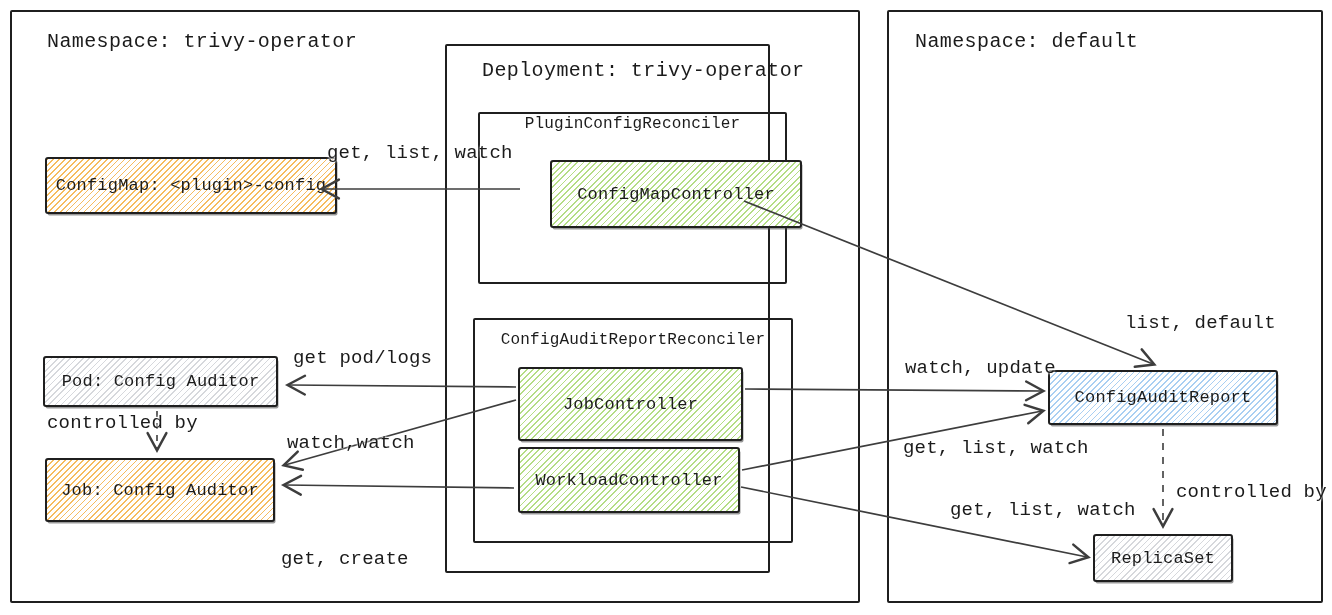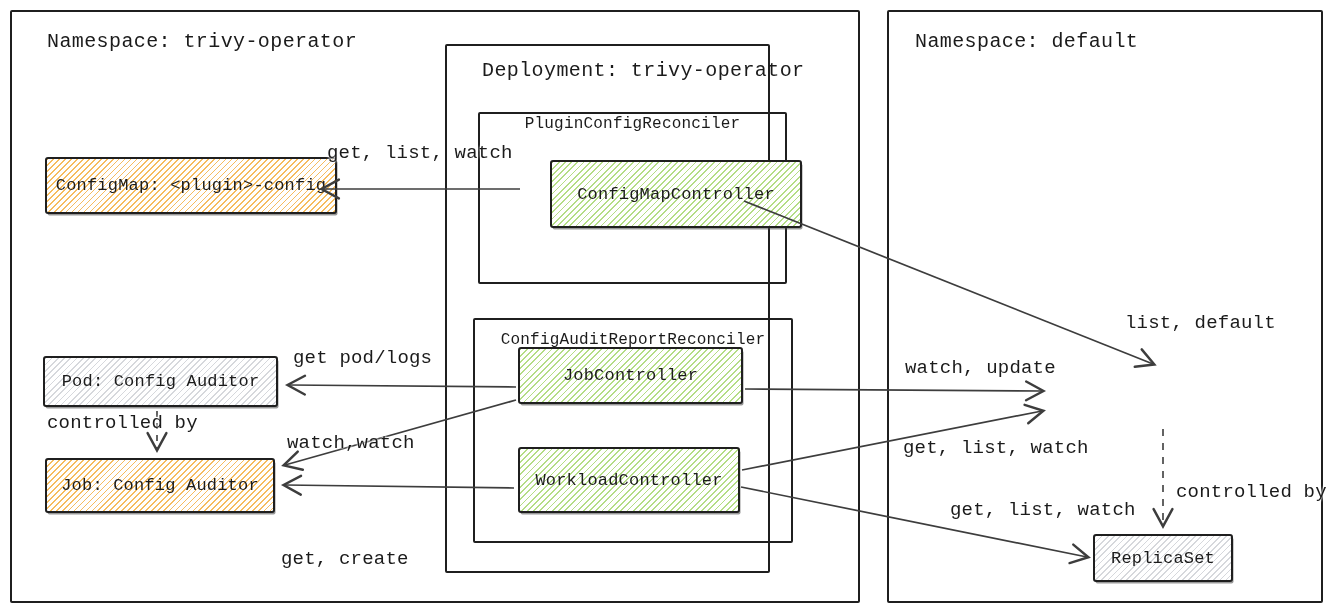--- a/index.html
+++ b/index.html
@@ -100,36 +100,39 @@
   </div>
 
   <div class="node fill-orange" style="left:45px;top:157px;width:292px;height:57px;">
     <span>ConfigMap: &lt;plugin&gt;-config</span>
   </div>
 
   <div class="node fill-gray" style="left:43px;top:356px;width:235px;height:51px;">
     <span>Pod: Config Auditor</span>
   </div>
 
-  <div class="node fill-orange" style="left:45px;top:458px;width:230px;height:55px;">
+  <div class="node fill-orange" style="left:45px;top:458px;width:230px;height:64px;">
     <span>Job: Config Auditor</span>
   </div>
 
   <div class="node fill-green" style="left:522px;top:160px;width:252px;height:68px;margin-left:28px;">
     <span>ConfigMapController</span>
   </div>
 
-  <div class="node fill-green" style="left:518px;top:347px;width:225px;height:57px;">
+  <div class="node fill-green" style="left:518px;top:367px;width:225px;height:74px;">
     <span>JobController</span>
   </div>
 
   <div class="node fill-green" style="left:518px;top:447px;width:222px;height:66px;">
     <span>WorkloadController</span>
   </div>
 
+  <div class="node fill-blue" style="left:1048px;top:370px;width:230px;height:55px;">
+    <span>ConfigAuditReport</span>
+  </div>
 
   <div class="node fill-gray" style="left:1093px;top:534px;width:140px;height:48px;">
     <span>ReplicaSet</span>
   </div>
 
   <svg class="arrows" xmlns="http://www.w3.org/2000/svg">
     <defs>
       <marker id="ah" markerUnits="userSpaceOnUse" markerWidth="30" markerHeight="26" viewBox="-14 -9 18 18" refX="-1" refY="0" orient="auto">
         <path d="M -12 -6.5 L 0 0 L -12 6.5" fill="none" stroke="#3d3d3d" stroke-width="1.7" stroke-linecap="round"></path>
       </marker>

